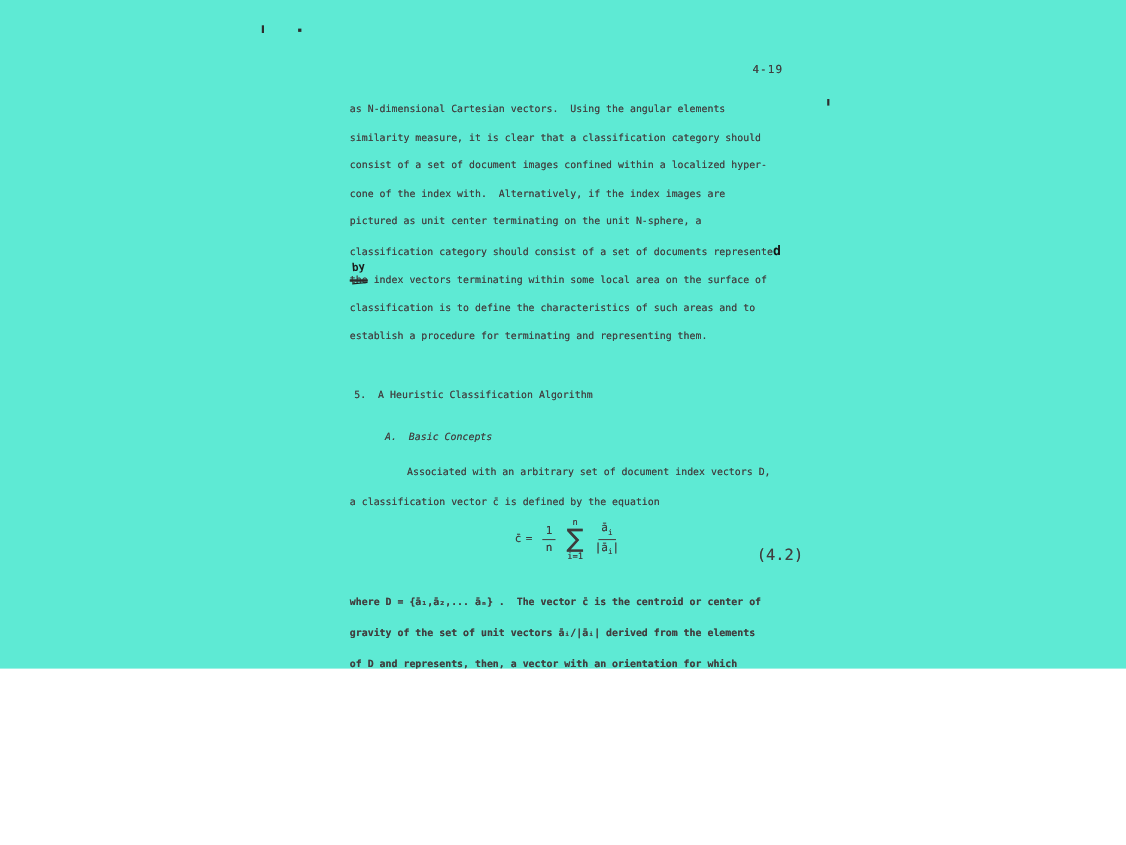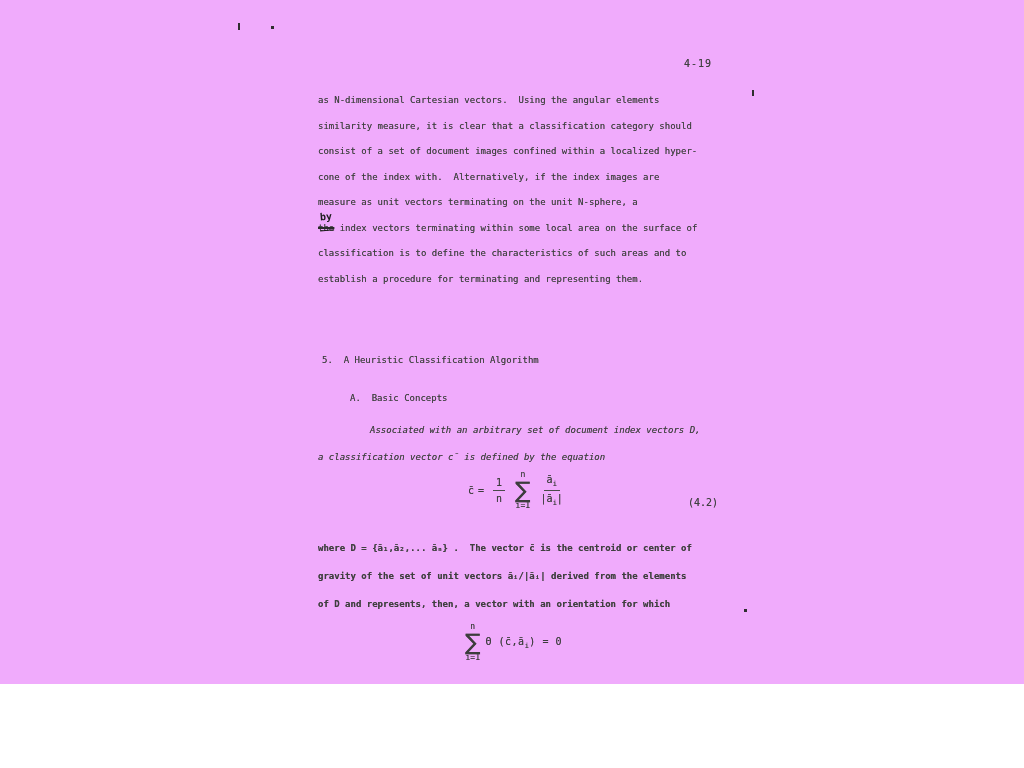--- a/index.html
+++ b/index.html
@@ -1,25 +1,25 @@
 <!DOCTYPE html>
 <html><head>
 <meta charset="utf-8">
 <style>
   html,body { margin:0; padding:0; background:#ffffff; }
   .page {
-    position:relative; width:1024px; height:684px; background:#f0abfc;
+    position:relative; width:1024px; height:608px; background:#5eead4;
     font-family:"DejaVu Sans Mono", monospace;
     font-size:9px; color:#3f3f3f; overflow:hidden;
     text-shadow:0 0 0.6px rgba(80,80,80,0.75);
   }
   .abs { position:absolute; }
   .textline { white-space:pre; line-height:25.5px; }
   .p3 .textline { line-height:28px; }
-  .p2 .textline { line-height:27px;font-style:italic; }
+  .p2 .textline { line-height:27px; }
   .pageno { letter-spacing:1px; font-size:10px; }
   .indent { margin-left:52px; }
 
   
   .insert-wrap { position:relative; display:inline-block; }
   .struck { text-decoration:line-through; text-decoration-thickness:2px; text-decoration-color:#2a2a2a; }
   .hand-by {
     position:absolute; left:1px; top:-12px;
     font-weight:bold; color:#1b1b1b; font-size:10px;
     border-bottom:1.6px solid #1b1b1b; transform:rotate(-5deg);
@@ -29,47 +29,48 @@
 
   
   .eq { display:flex; align-items:center; font-size:10px; color:#3c3c3c; }
   .frac { display:inline-flex; flex-direction:column; align-items:center; margin:0 5px; line-height:1.3; }
   .fnum { padding:0 3px 1px; border-bottom:1px solid #4a4a4a; }
   .fden { padding-top:1px; }
   .bigsum { display:inline-flex; flex-direction:column; align-items:center; line-height:1; margin:0 5px; }
   .lim { font-size:8px; line-height:1.2; }
   .sigma { font-size:23px; line-height:0.95; font-family:"DejaVu Sans", sans-serif; }
   .sub { font-size:7px; vertical-align:-3px; }
-  .eq-label { font-size:10px; }
+  .eq-label { font-size:14px; }
   .eq-body { letter-spacing:0.5px; }
 
   
   .artifact { position:absolute; background:#2e2e2e; }
 </style>
 </head>
 <body>
 
 <div class="page">
 
   <div class="abs pageno" style="left:684px; top:58px;">4-19</div>
 
   <div class="abs" style="left:318px; top:88px;">
     <div class="textline">as N-dimensional Cartesian vectors.  Using the angular elements</div>
     <div class="textline">similarity measure, it is clear that a classification category should</div>
     <div class="textline">consist of a set of document images confined within a localized hyper-</div>
     <div class="textline">cone of the index with.  Alternatively, if the index images are</div>
-    <div class="textline">measure as unit vectors terminating on the unit N-sphere, a</div>
+    <div class="textline">pictured as unit center terminating on the unit N-sphere, a</div>
+    <div class="textline"><span>classification category should consist of a set of documents represente</span><span class="hand-d">d</span></div>
     <div class="textline"><span class="insert-wrap"><span class="struck">the</span><span class="hand-by">by</span></span><span> index vectors terminating within some local area on the surface of</span></div>
     <div class="textline">classification is to define the characteristics of such areas and to</div>
     <div class="textline">establish a procedure for terminating and representing them.</div>
   </div>
 
   <div class="abs textline" style="left:322px; top:348px;text-align:center;">5.  A Heuristic Classification Algorithm</div>
 
-  <div class="abs textline" style="left:350px; top:386px;">A.  Basic Concepts</div>
+  <div class="abs textline" style="left:350px; top:386px;font-style:italic;">A.  Basic Concepts</div>
 
   <div class="abs p2" style="left:318px; top:417px;">
     <div class="textline indent">Associated with an arbitrary set of document index vectors D,</div>
     <div class="textline">a classification vector c̄ is defined by the equation</div>
   </div>
 
   <div class="abs eq" style="left:468px; top:470px;">
     <span>c̄</span>
     <span style="margin:0 4px;">=</span>
     <span class="frac">

